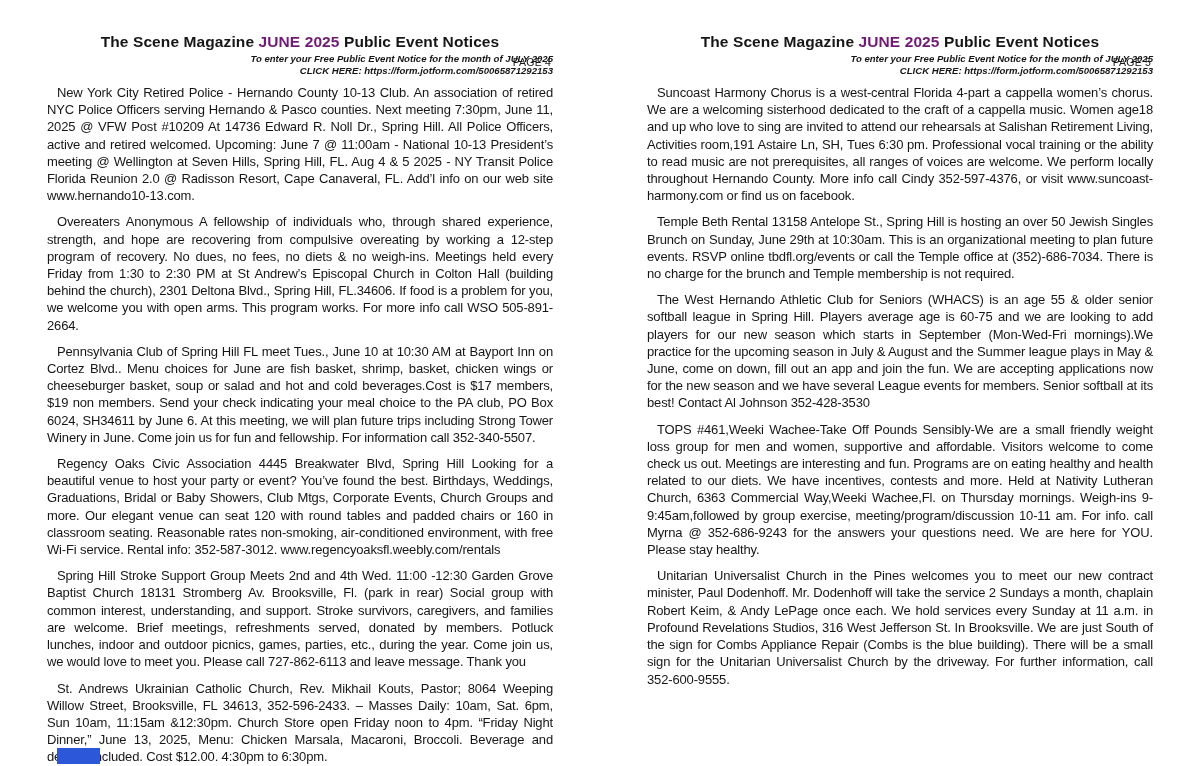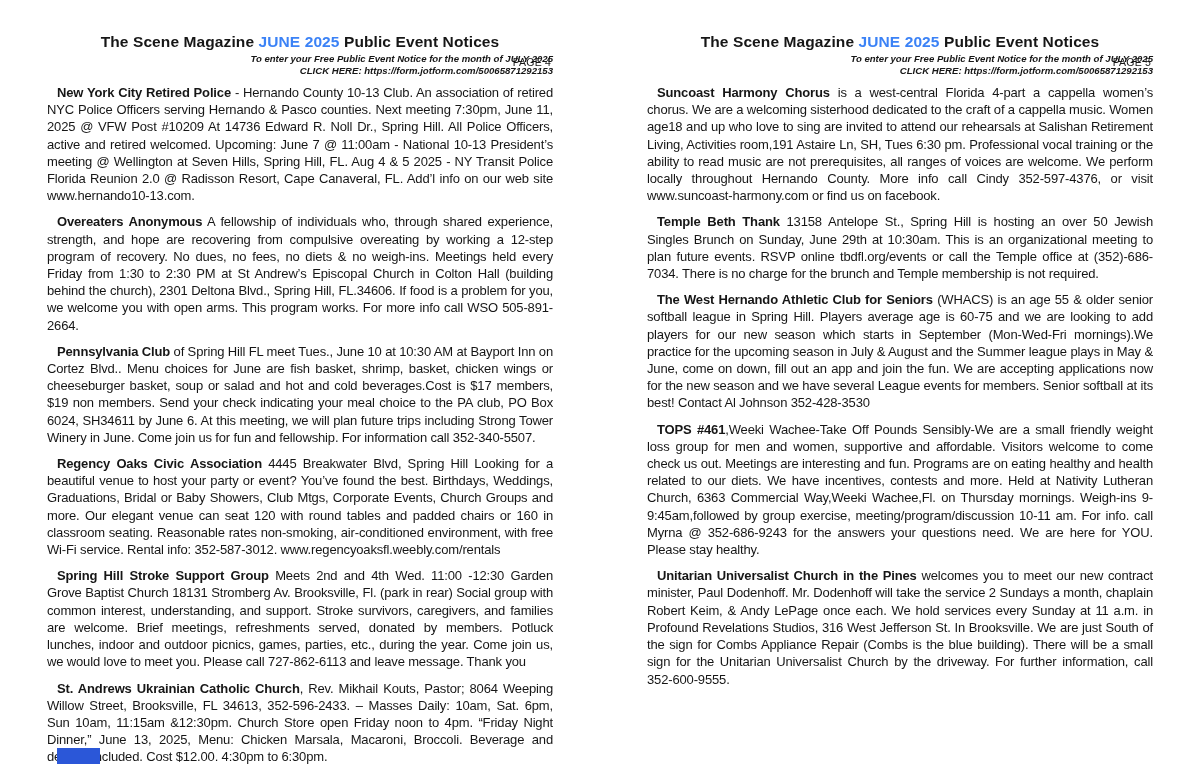--- a/index.html
+++ b/index.html
@@ -4,28 +4,28 @@
 <style>
   * { margin:0; padding:0; box-sizing:border-box; }
   html, body { width:1200px; height:766px; background:#ffffff; overflow:hidden; }
   body { font-family:"Liberation Sans", sans-serif; color:#161616; position:relative; }
 
   .page { position:absolute; top:0; width:506px; }
   .page-4 { left:47px; }
   .page-5 { left:647px; }
 
   .page-header { padding-top:33px; text-align:center; font-weight:bold; font-size:15.5px; line-height:18px; letter-spacing:0.1px; white-space:nowrap; }
-  .issue-red { color:#3b82f6; }
+  .issue-red { color:#701a75; }
 
   .subheader { position:relative; margin-top:2px; text-align:right; font-weight:bold; font-style:italic; font-size:9.6px; line-height:11.5px; }
   .page-label { position:absolute; right:2px; bottom:8px; font-style:normal; font-weight:normal; font-size:10.5px; letter-spacing:0.2px; }
 
   .notices { margin-top:8px; font-size:13px; line-height:17.2px; text-align:justify; letter-spacing:-0.15px; }
   .notice { text-indent:10px; margin-bottom:9px; }
-  .notice b { font-weight:bold; }
+  .notice b { font-weight:normal; }
 
   .blue-marker { position:absolute; left:57px; top:748px; width:43px; height:16px; background:#2b57d8; }
 </style>
 </head>
 <body>
 
 <div class="page page-4">
   <div class="page-header"><span>The Scene Magazine </span><span class="issue-red">JUNE 2025</span><span> Public Event Notices</span></div>
   <div class="subheader">
     <div>To enter your Free Public Event Notice for the month of JULY 2025</div>
@@ -44,20 +44,20 @@
 
 <div class="page page-5">
   <div class="page-header"><span>The Scene Magazine </span><span class="issue-red">JUNE 2025</span><span> Public Event Notices</span></div>
   <div class="subheader">
     <div>To enter your Free Public Event Notice for the month of JULY 2025</div>
     <div>CLICK HERE: https://form.jotform.com/50065871292153</div>
     <div class="page-label">PAGE 5</div>
   </div>
   <div class="notices">
     <p class="notice"><b>Suncoast Harmony Chorus</b><span> is a west-central Florida 4-part a cappella women’s chorus. We are a welcoming sisterhood dedicated to the craft of a cappella music. Women age18 and up who love to sing are invited to attend our rehearsals at Salishan Retirement Living, Activities room,191 Astaire Ln, SH, Tues 6:30 pm. Professional vocal training or the ability to read music are not prerequisites, all ranges of voices are welcome. We perform locally throughout Hernando County. More info call Cindy 352-597-4376, or visit www.suncoast-harmony.com or find us on facebook.</span></p>
-    <p class="notice"><b>Temple Beth Thank</b><span> 13158 Antelope St., Spring Hill is hosting an over 50 Jewish Singles Brunch on Sunday, June 29th at 10:30am. This is an organizational meeting to plan future events. RSVP online tbdfl.org/events or call the Temple office at (352)-686-7034. There is no charge for the brunch and Temple membership is not required.</span></p>
+    <p class="notice"><b>Temple Beth Rental</b><span> 13158 Antelope St., Spring Hill is hosting an over 50 Jewish Singles Brunch on Sunday, June 29th at 10:30am. This is an organizational meeting to plan future events. RSVP online tbdfl.org/events or call the Temple office at (352)-686-7034. There is no charge for the brunch and Temple membership is not required.</span></p>
     <p class="notice"><b>The West Hernando Athletic Club for Seniors</b><span> (WHACS) is an age 55 &amp; older senior softball league in Spring Hill. Players average age is 60-75 and we are looking to add players for our new season which starts in September (Mon-Wed-Fri mornings).We practice for the upcoming season in July &amp; August and the Summer league plays in May &amp; June, come on down, fill out an app and join the fun. We are accepting applications now for the new season and we have several League events for members. Senior softball at its best! Contact Al Johnson 352-428-3530</span></p>
     <p class="notice"><b>TOPS #461</b><span>,Weeki Wachee-Take Off Pounds Sensibly-We are a small friendly weight loss group for men and women, supportive and affordable. Visitors welcome to come check us out. Meetings are interesting and fun. Programs are on eating healthy and health related to our diets. We have incentives, contests and more. Held at Nativity Lutheran Church, 6363 Commercial Way,Weeki Wachee,Fl. on Thursday mornings. Weigh-ins 9-9:45am,followed by group exercise, meeting/program/discussion 10-11 am. For info. call Myrna @ 352-686-9243 for the answers your questions need. We are here for YOU. Please stay healthy.</span></p>
     <p class="notice"><b>Unitarian Universalist Church in the Pines</b><span> welcomes you to meet our new contract minister, Paul Dodenhoff. Mr. Dodenhoff will take the service 2 Sundays a month, chaplain Robert Keim, &amp; Andy LePage once each. We hold services every Sunday at 11 a.m. in Profound Revelations Studios, 316 West Jefferson St. In Brooksville. We are just South of the sign for Combs Appliance Repair (Combs is the blue building). There will be a small sign for the Unitarian Universalist Church by the driveway. For further information, call 352-600-9555.</span></p>
   </div>
 </div>
 
 <div class="blue-marker"></div>
 
 </body></html>

